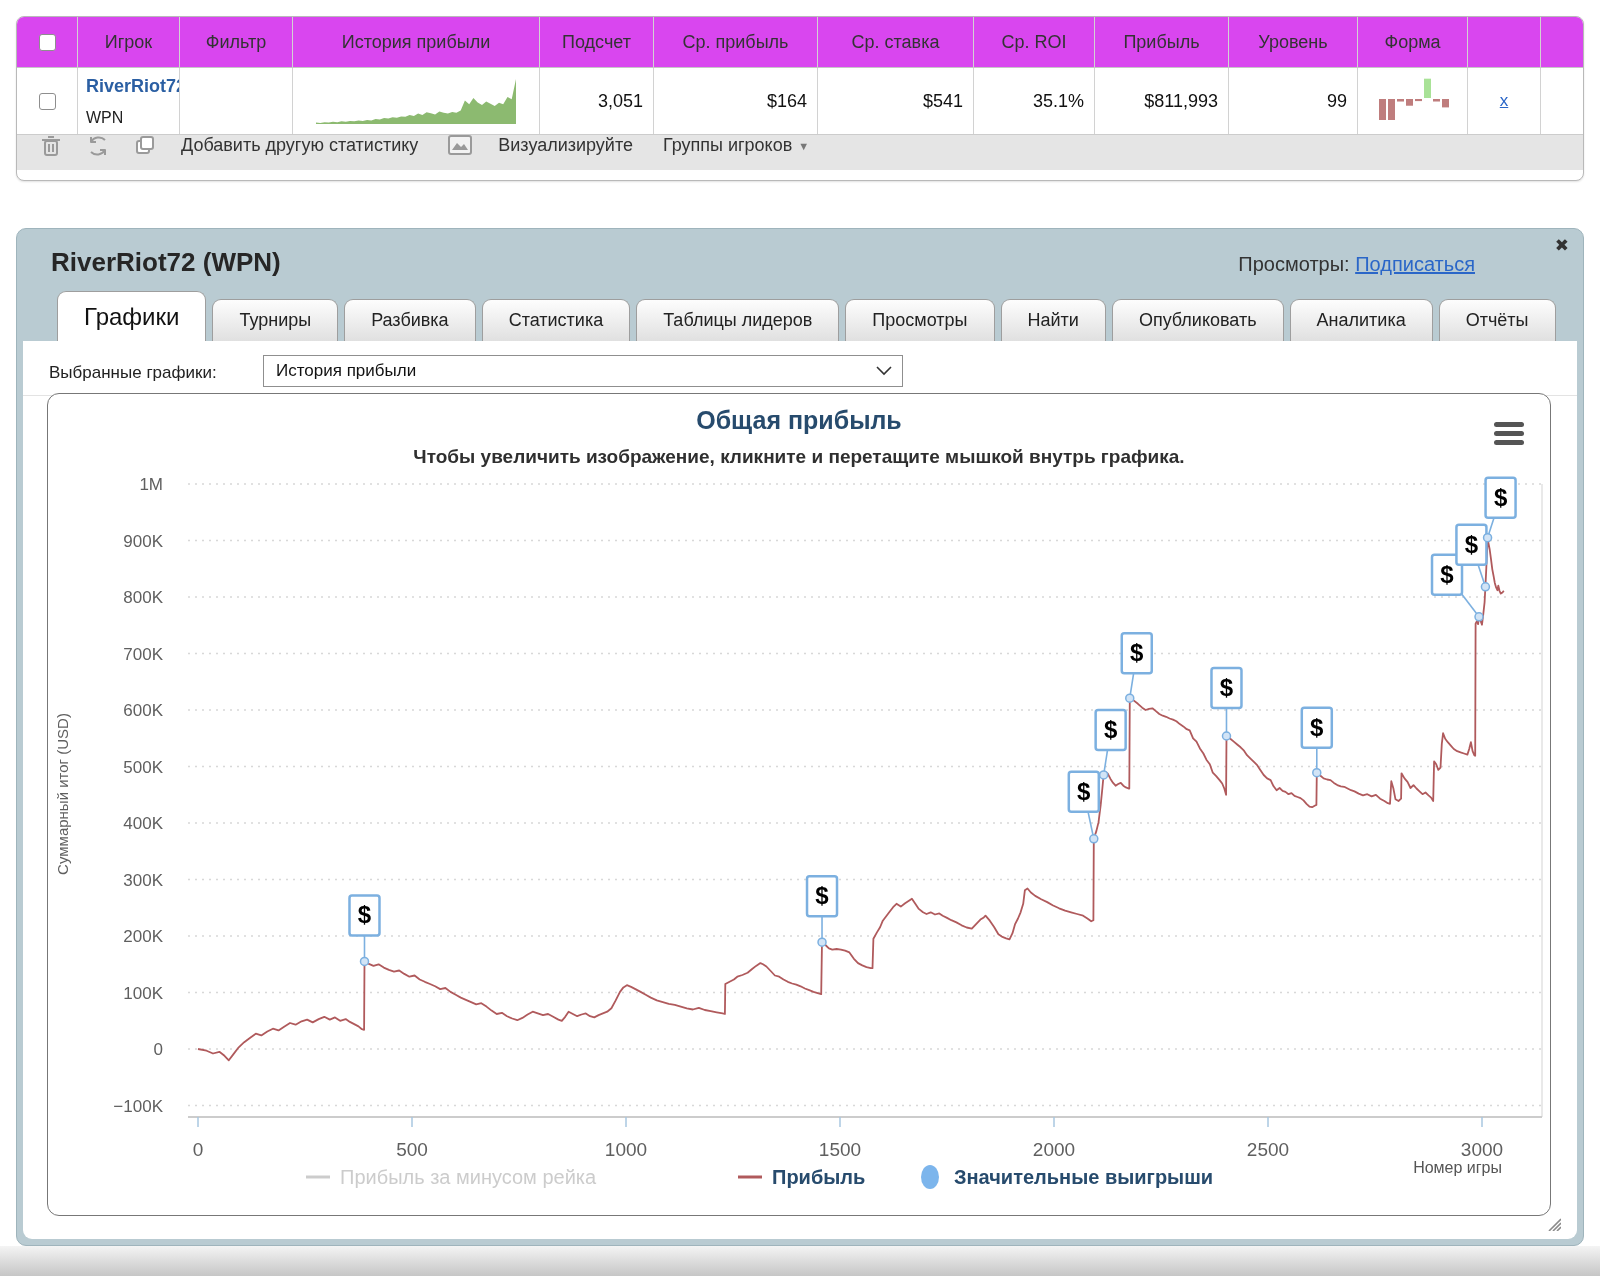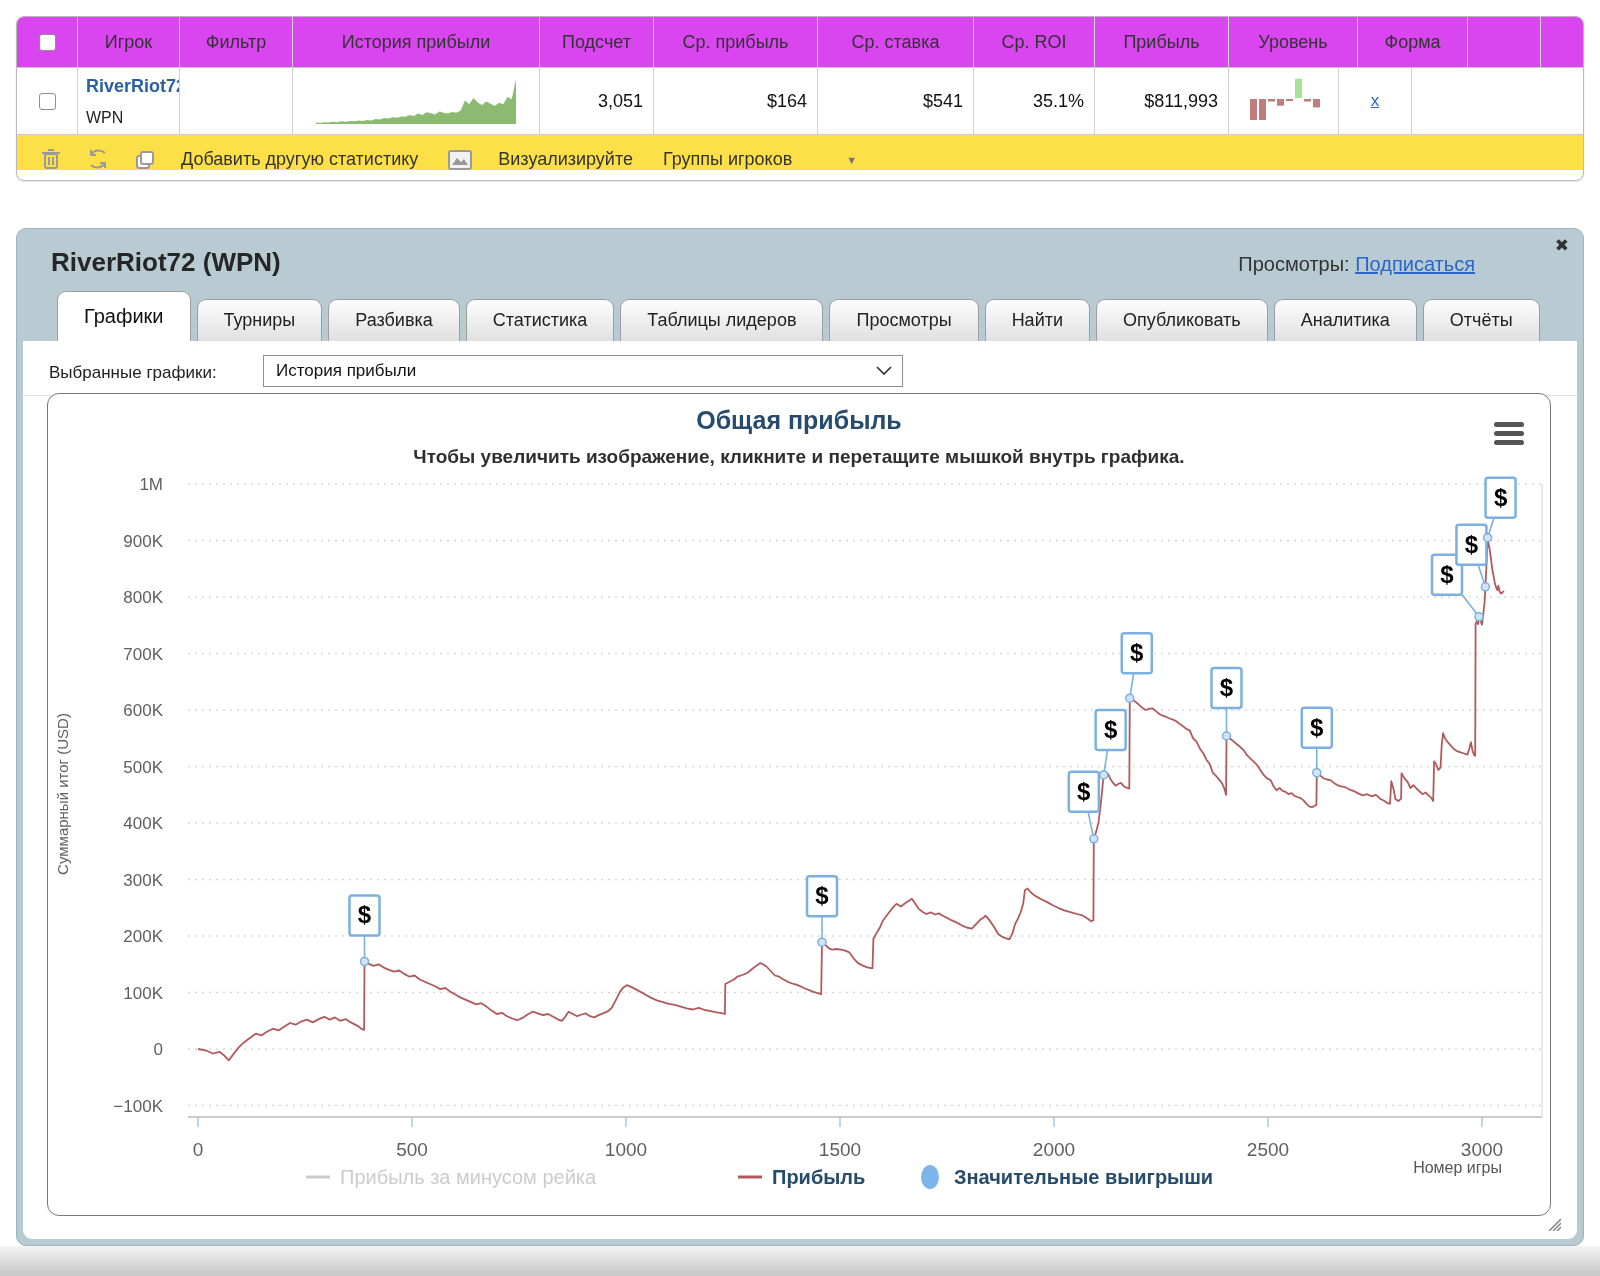--- a/index.html
+++ b/index.html
@@ -20,43 +20,43 @@
   .t-data .t-cell { color:#111; }
   .t-cell.num { justify-content:flex-end; padding-right:10px; }
   .t-cell.filler { border-right:none; }
   .cb { width:17px; height:17px; border:1px solid #8e8e8e; border-radius:3px; background:#fff; }
   .player-cell { flex-direction:column; align-items:flex-start; justify-content:center;
     padding-left:8px; }
   .player-name { font-weight:bold; color:#2b5fa3; font-size:18px; white-space:nowrap;
     width:100%; overflow:hidden; }
   .player-net { font-size:16px; color:#222; margin-top:12px; }
   .x-link { color:#2a66c8; text-decoration:underline; font-size:17px; }
-  .tools { height:36px; background:#fde047; border-top:1px solid #ccc; display:flex;
-    align-items:flex-end; padding-left:24px; }
+  .tools { height:36px; background:#e5e5e5; border-top:1px solid #ccc; display:flex;
+    align-items:flex-start; padding-left:24px; }
   .tool-ic { margin-right:26px; display:flex; align-items:center; cursor:pointer; }
   .tool-txt { font-size:18px; color:#333; margin-right:30px; cursor:pointer; }
-  .groups { font-size:18px; color:#333; display:flex; align-items:center; cursor:pointer;gap:48px; }
+  .groups { font-size:18px; color:#333; display:flex; align-items:center; cursor:pointer; }
   .caret { font-size:11px; color:#777; margin-left:6px; }
 
   
   .panel { position:absolute; left:16px; top:228px; width:1568px; height:1018px;
     background:#b9cbd2; border:1px solid #9fb4bc; border-radius:10px; }
   .panel-close { position:absolute; top:6px; right:14px; font-size:17px; color:#333;
     cursor:pointer; font-weight:bold; }
   .panel-title { position:absolute; left:34px; top:18px; font-size:26px; font-weight:bold;
     color:#262626; }
   .views { position:absolute; right:108px; top:24px; font-size:20px; color:#333; }
   .views a { color:#2a66c8; }
   .tabs { position:absolute; left:40px; top:62px; right:30px; height:50px; display:flex;
     align-items:flex-end; gap:6px; }
   .tab { background:linear-gradient(#fdfdfd,#e0e0e0); border:1px solid #9e9e9e;
     border-bottom:none; border-radius:9px 9px 0 0; padding:0 26px; height:42px;
     display:flex; align-items:center; font-size:18px; color:#222; cursor:pointer;
     white-space:nowrap; }
-  .tab.active { background:#fff; height:50px; font-size:20px; color:#111; position:relative; z-index:3; }
+  .tab.active { background:#fff; height:50px; font-size:24px; color:#111; position:relative; z-index:3; }
   .panel-content { position:absolute; left:6px; right:6px; top:112px; bottom:6px;
     background:#ffffff; border-radius:0 0 9px 9px; }
   .sel-label { position:absolute; left:26px; top:22px; font-size:17px; color:#222; }
   .sel-box { position:absolute; left:240px; top:14px; width:640px; height:32px;
     border:1px solid #8f8f8f; background:#fff; display:flex; align-items:center;
     padding:0 12px; font-size:17px; color:#111; cursor:pointer; }
   .sel-box svg { position:absolute; right:10px; }
   .sel-underline { position:absolute; left:0; right:0; top:54px; border-top:1px solid #e3e3e3; }
 
   
@@ -106,20 +106,21 @@
     <div class="t-cell" style="width:247px">
       <svg id="sparkline" width="200" height="50">
           <path d="M0,48 L0.0,46.6 L4.3,47.1 L8.5,46.2 L12.8,46.6 L17.0,45.8 L21.3,46.2 L25.5,45.3 L29.8,45.8 L34.0,44.9 L38.3,45.3 L42.6,44.4 L46.8,44.9 L51.1,44.0 L55.3,44.4 L59.6,43.0 L63.8,43.5 L68.1,42.1 L72.3,42.6 L76.6,41.3 L80.9,41.7 L85.1,40.4 L89.4,40.8 L93.6,39.0 L97.9,39.9 L102.1,37.6 L106.4,39.0 L110.6,36.3 L114.9,37.2 L119.1,38.5 L123.4,35.4 L127.7,36.8 L131.9,37.6 L136.2,35.9 L140.4,36.8 L144.7,34.5 L148.9,24.6 L153.2,28.2 L157.4,21.9 L161.7,26.4 L166.0,29.1 L170.2,25.5 L174.5,27.8 L178.7,30.0 L183.0,26.8 L187.2,28.2 L191.5,21.0 L195.7,23.3 L200.0,3.0 L200,48 Z" fill="#8cba70" stroke="none"></path>
         </svg>
     </div>
     <div class="t-cell num" style="width:114px">3,051</div>
     <div class="t-cell num" style="width:164px">$164</div>
     <div class="t-cell num" style="width:156px">$541</div>
     <div class="t-cell num" style="width:121px">35.1%</div>
     <div class="t-cell num" style="width:134px">$811,993</div>
+    <div class="t-cell num" style="width:129px">99</div>
     <div class="t-cell" style="width:110px">
       <svg id="formchart" width="72" height="52">
           <rect x="2" y="24" width="7" height="21" fill="#bf7d7d"></rect>
           <rect x="11" y="24" width="7" height="21" fill="#bf7d7d"></rect>
           <rect x="20" y="24" width="7" height="2.52" fill="#bf7d7d"></rect>
           <rect x="29" y="24" width="7" height="6.72" fill="#bf7d7d"></rect>
           <rect x="38" y="24" width="7" height="2.1" fill="#bf7d7d"></rect>
           <rect x="47" y="3.6799999999999997" width="7" height="19.32" fill="#a9e297"></rect>
           <rect x="56" y="24" width="7" height="2.52" fill="#bf7d7d"></rect>
           <rect x="65" y="24" width="7" height="8.4" fill="#bf7d7d"></rect>

